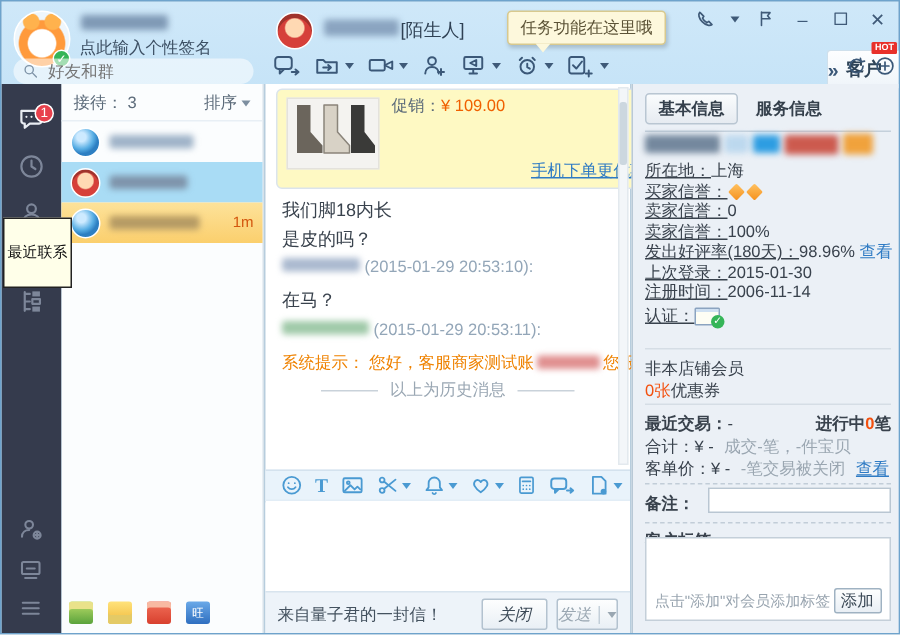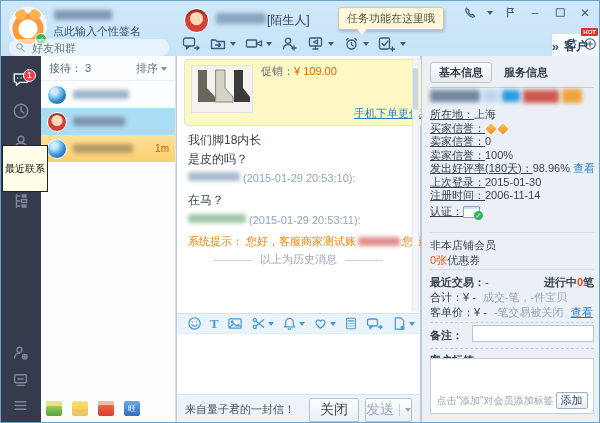--- a/index.html
+++ b/index.html
@@ -96,21 +96,21 @@
   #chat-scrollbar{position:absolute;right:1px;top:2px;width:7px;height:252px;background:#f3f6f9;border:1px solid #e3e9ee;}
   #chat-scrollthumb{position:absolute;right:1px;top:12px;width:5px;height:42px;background:#ccd7df;border-radius:2px;margin:0 1px;}
   #input-toolbar{position:absolute;left:0;top:257px;width:100%;height:21px;background:#e9f3fb;border-top:1px solid #d4e2ee;border-bottom:1px solid #e2edf6;
      display:flex;align-items:center;gap:8px;padding:0 10px;color:#4a9ad2;}
   #input-toolbar .tbi{display:flex;align-items:center;gap:2px;}
   #input-toolbar .caret{border-top-color:#4a9ad2;}
   #input-area{position:absolute;left:0;top:279px;width:100%;height:59px;background:#fff;border:none;resize:none;outline:none;}
   #chat-bottom{position:absolute;left:0;top:338px;width:100%;height:30px;background:#edf3f9;border-top:1px solid #d8e4ee;
      display:flex;align-items:center;padding:0 8px;gap:6px;}
   #letter-link{font-size:11px;color:#44525f;margin-right:auto;}
-  .btn{font-size:14px;color:#3c4a57;background:linear-gradient(#fdfefe,#e9eff5);border:1px solid #b3c2cf;border-radius:2px;padding:2px 10px;}
+  .btn{font-size:11px;color:#3c4a57;background:linear-gradient(#fdfefe,#e9eff5);border:1px solid #b3c2cf;border-radius:2px;padding:2px 10px;font-style:italic;}
   #send-btn{color:#9aa7b2;padding:2px 0;display:flex;align-items:center;gap:5px;}
   #send-btn .sep{width:1px;height:12px;background:#c3cfd9;}
   #send-btn .caret{border-top-color:#9aa7b2;}
 
   
   #panel{left:420px;top:55px;width:180px;height:396px;background:#ebf0f6;border-left:1px solid #b9c9d6;font-size:11px;color:#39424d;}
   #info-tabs{position:absolute;left:8px;top:6px;display:flex;align-items:center;gap:12px;width:164px;border-bottom:1px solid #c4d0db;padding-bottom:4px;}
   .itab{font-weight:bold;color:#35404c;}
   .itab.active{background:linear-gradient(#fafcfd,#e6ebf1);border:1px solid #b9c6d2;border-radius:3px;padding:2px 8px;}
   #id-row{position:absolute;left:8px;top:33px;display:flex;gap:3px;align-items:center;}

